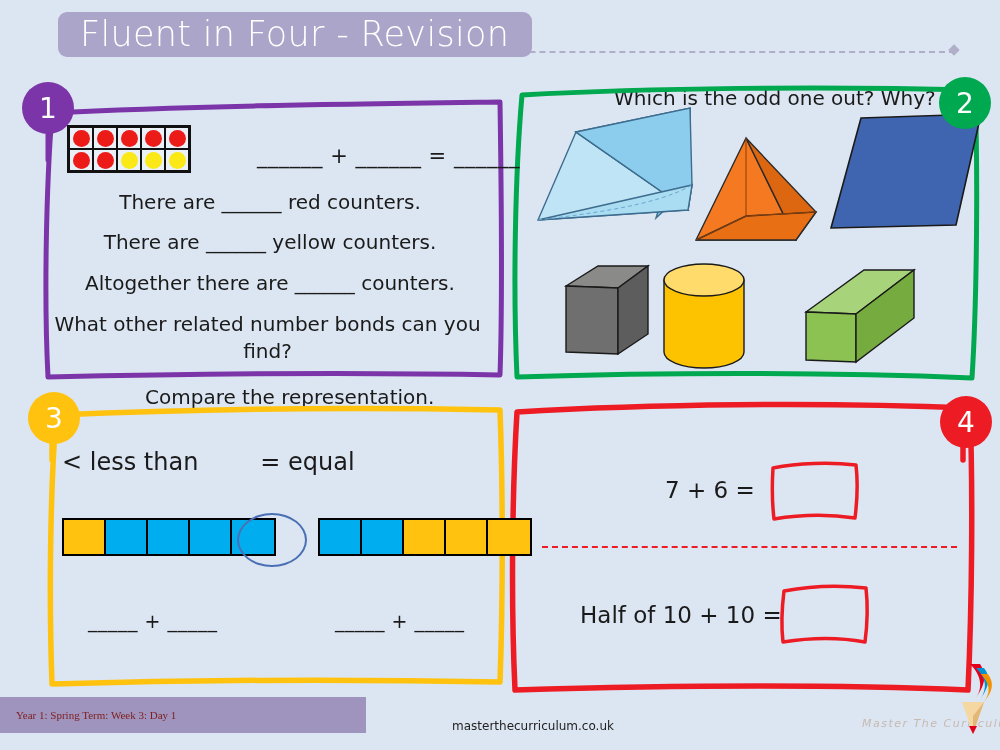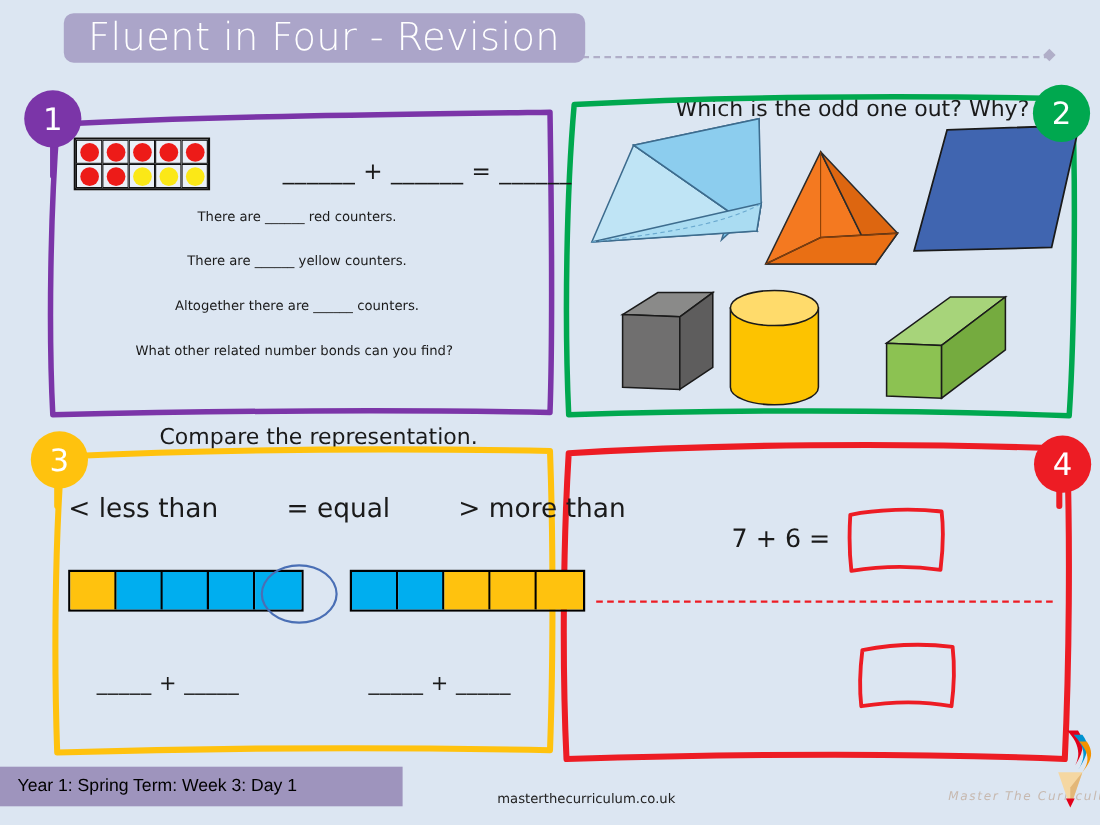--- a/index.html
+++ b/index.html
@@ -148,21 +148,21 @@
     top: 26px;
     font-size: 21px;
     color: #1a1a1a;
     letter-spacing: 0.5px;
     white-space: nowrap;
   }
   .q1-sentence {
     position: absolute;
     width: 450px;
     text-align: center;
-    font-size: 12px;
+    font-size: 20px;
     color: #1a1a1a;
     white-space: nowrap;
   }
   #q1-s1 { top: 72px;  left: 0; }
   #q1-s2 { top: 112px; left: 0; }
   #q1-s3 { top: 153px; left: 0; }
   #q1-s4 {
     top: 193px; left: 0;
     white-space: normal;
     line-height: 1.35;
@@ -281,24 +281,24 @@
     width: 366px;
     height: 36px;
     background: #9e94bd;
     display: flex;
     align-items: center;
     padding-left: 16px;
     box-sizing: border-box;
     z-index: 6;
   }
   .footer-text {
-    color: #000000;
-    font-size: 16px;
-    white-space: nowrap;
-    font-family: Liberation Sans, sans-serif;
+    color: #7f1d1d;
+    font-size: 11px;
+    white-space: nowrap;
+    font-family: Liberation Serif, serif;
   }
   .footer-url {
     position: absolute;
     left: 452px;
     top: 719px;
     font-size: 12px;
     color: #222;
     z-index: 6;
     white-space: nowrap;
   }
@@ -441,21 +441,20 @@
       <polygon points="340,224 398,180 398,228 340,272" fill="#75ab3f" stroke="#1a1a1a" stroke-width="1.4"></polygon>
     </g>
   </svg>
 
   <div class="q-heading" id="q3-heading">Compare the representation.</div>
 
   <div id="q3-body">
     <div class="cmp-row">
       <span class="cmp-item" id="cmp-less">&lt; less than</span>
       <span class="cmp-item" id="cmp-equal">= equal</span>
-      <span class="cmp-item" id="cmp-more">&gt; more than</span>
     </div>
 
     <div class="barblock" id="bar-left">
       <div class="bar-cell yellow"></div>
       <div class="bar-cell blue"></div>
       <div class="bar-cell blue"></div>
       <div class="bar-cell blue"></div>
       <div class="bar-cell blue"></div>
     </div>
 
@@ -472,20 +471,21 @@
     <div class="blank-eq" id="blank-left">_____ + _____</div>
     <div class="blank-eq" id="blank-right">_____ + _____</div>
   </div>
 
   <div id="q4-body">
     <div class="q4-line" id="q4-sum1">7 + 6 =</div>
     <svg class="answer-box" id="ansbox-1" viewBox="0 0 93 67">
       <path d="M 5,12 C 30,7 62,6 88,9 C 90,26 89,46 87,62 C 60,58 30,59 6,63 C 4,46 4,28 5,12 Z" fill="none" stroke="#ed1c24" stroke-width="3.5" stroke-linejoin="round" stroke-linecap="round"></path>
     </svg>
     <div class="q4-divider"></div>
+    <div class="q4-line" id="q4-sum2">Half of 10 + 10 =</div>
     <svg class="answer-box" id="ansbox-2" viewBox="0 0 93 67">
       <path d="M 6,11 C 32,6 62,5 88,8 C 90,26 89,47 87,62 C 60,57 30,58 5,62 C 3,45 4,27 6,11 Z" fill="none" stroke="#ed1c24" stroke-width="3.5" stroke-linejoin="round" stroke-linecap="round"></path>
     </svg>
   </div>
 
   <div class="footer-banner">
     <span class="footer-text">Year 1: Spring Term: Week 3: Day 1</span>
   </div>
   <div class="footer-url">masterthecurriculum.co.uk</div>
   <div class="brand-wordmark">Master The Curriculum</div>

